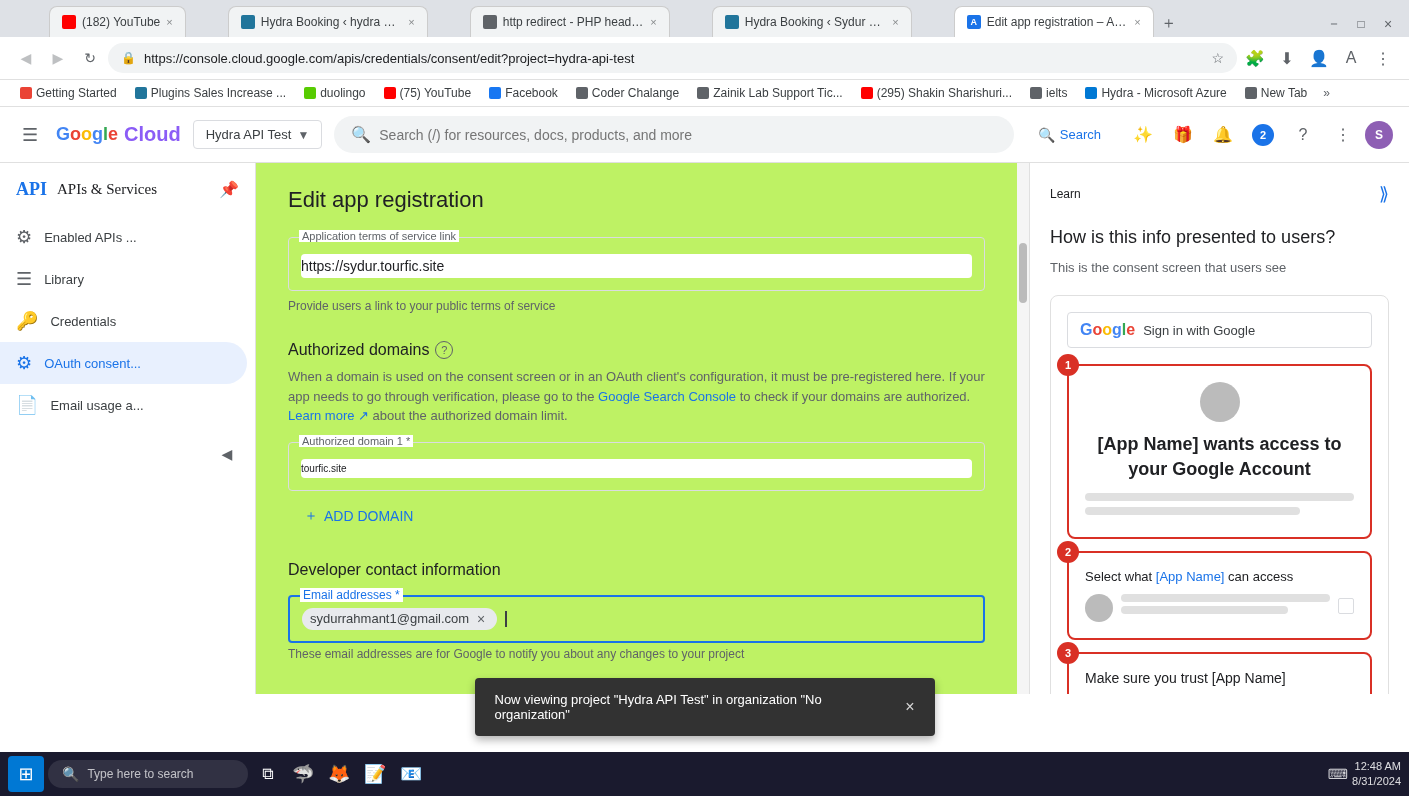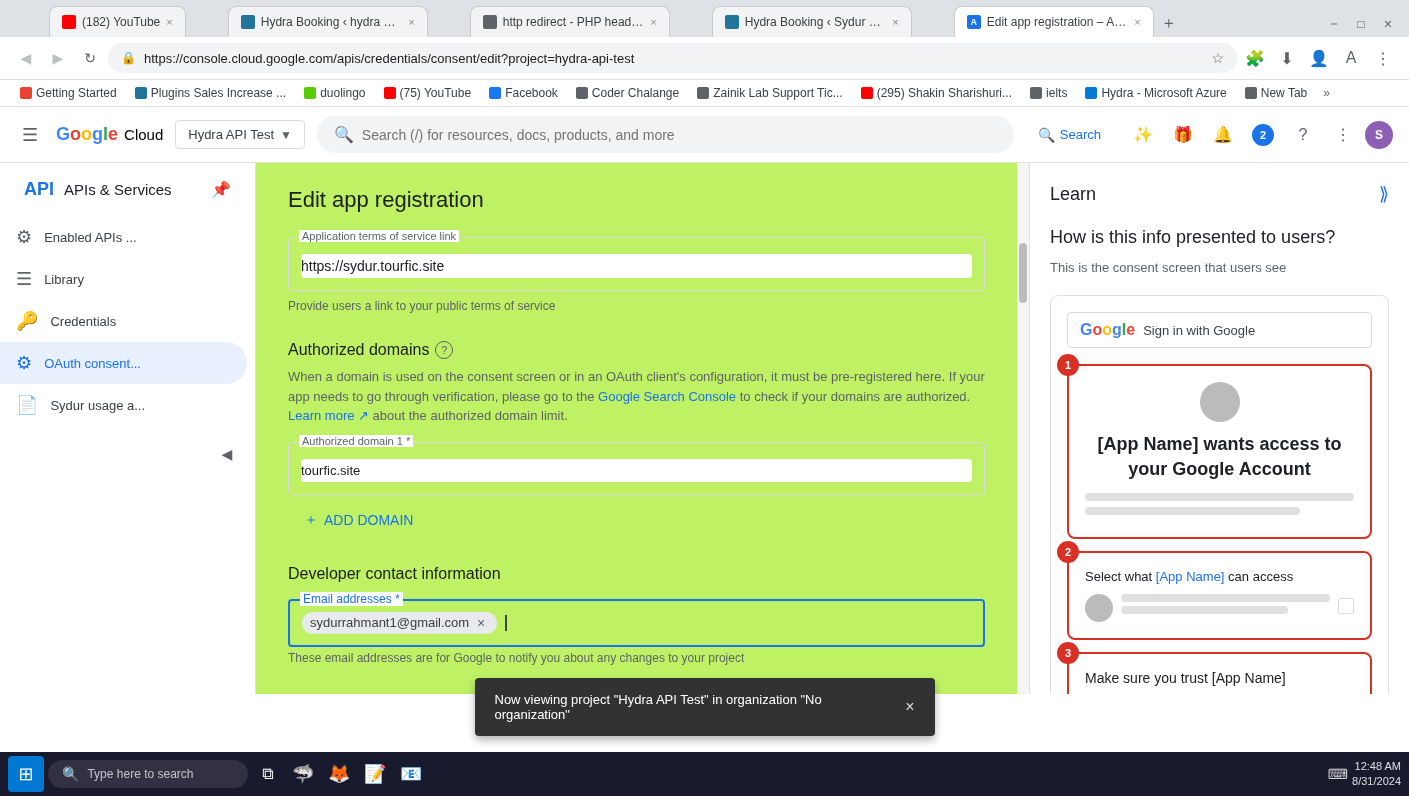--- a/index.html
+++ b/index.html
@@ -18,36 +18,36 @@
     .bookmark-item { display: flex; align-items: center; gap: 4px; padding: 3px 8px; border-radius: 4px; font-size: 12px; color: #3c4043; cursor: pointer; white-space: nowrap; }
     .more-bookmarks { font-size: 12px; color: #5f6368; cursor: pointer; padding: 3px 6px; }
 
     
     .app-container { display: flex; flex-direction: column; height: calc(796px - 120px); }
 
     
     .gc-header { display: flex; align-items: center; gap: 12px; padding: 0 16px; height: 56px; background: #fff; border-bottom: 1px solid #e0e0e0; flex-shrink: 0; }
     .hamburger { font-size: 18px; color: #5f6368; cursor: pointer; width: 28px; height: 28px; display: flex; align-items: center; justify-content: center; }
     .gc-logo { display: flex; align-items: center; gap: 6px; font-size: 16px; font-weight: 400; color: #5f6368; cursor: pointer; }
-    .gc-logo-text { color: #000000; font-size: 15px; }
+    .gc-logo-text { color: #8b5cf6; font-size: 20px; font-weight: bold; }
     .project-selector { display: flex; align-items: center; gap: 6px; padding: 6px 12px; border: 1px solid #dadce0; border-radius: 4px; cursor: pointer; font-size: 13px; color: #3c4043; }
     .project-selector .dropdown-arrow { color: #5f6368; font-size: 12px; }
     .search-bar-gc { flex: 1; max-width: 720px; display: flex; align-items: center; background: #f1f3f4; border-radius: 24px; padding: 8px 16px; gap: 8px; border: 1px solid transparent; }
     .search-bar-gc input { flex: 1; border: none; background: none; font-size: 14px; color: #3c4043; outline: none; }
     .search-btn { display: flex; align-items: center; gap: 4px; padding: 6px 12px; background: none; border: none; cursor: pointer; color: #1a73e8; font-size: 13px; font-weight: 500; }
     .header-icons { display: flex; align-items: center; gap: 4px; margin-left: auto; }
     .header-icon-btn { width: 36px; height: 36px; border-radius: 50%; border: none; background: none; cursor: pointer; display: flex; align-items: center; justify-content: center; color: #5f6368; font-size: 16px; position: relative; }
     .avatar { width: 28px; height: 28px; border-radius: 50%; background: #8e5fb4; color: white; display: flex; align-items: center; justify-content: center; font-size: 12px; font-weight: 600; cursor: pointer; }
 
     
     .main-layout { display: flex; flex: 1; overflow: hidden; }
 
     
     .sidebar { width: 256px; flex-shrink: 0; background: #fff; border-right: 1px solid #e0e0e0; overflow-y: auto; padding: 8px 0; }
-    .sidebar-header { display: flex; align-items: center; gap: 10px; padding: 8px 24px 16px; }
+    .sidebar-header { display: flex; align-items: center; gap: 10px; padding: 8px 16px 16px; font-family: Liberation Serif, serif; }
     .api-badge { color: #1a73e8; font-size: 18px; font-weight: 700; }
     .sidebar-item { display: flex; align-items: center; gap: 12px; padding: 10px 16px; cursor: pointer; color: #3c4043; font-size: 13px; border-radius: 0 24px 24px 0; margin-right: 8px; }
     .sidebar-item.active { background: #e8f0fe; color: #1a73e8; }
     .sidebar-item .s-icon { font-size: 18px; color: #5f6368; }
     .sidebar-item.active .s-icon { color: #1a73e8; }
     .collapse-btn { display: flex; align-items: center; justify-content: center; width: 24px; height: 24px; cursor: pointer; border-radius: 50%; color: #5f6368; font-size: 14px; margin: 8px; }
 
     
     .content-area { flex: 1; overflow-y: auto; padding: 0; background: #bef264; }
     .content-inner { padding: 24px 32px; max-width: 940px; }
@@ -75,21 +75,21 @@
     .email-field-label { position: absolute; top: -9px; left: 10px; background: #fff; padding: 0 3px; font-size: 12px; color: #1a73e8; font-weight: 500; }
     .email-chip { display: flex; align-items: center; gap: 4px; background: #e8eaed; border-radius: 12px; padding: 3px 8px; font-size: 13px; color: #3c4043; }
     .email-chip .chip-remove { cursor: pointer; color: #5f6368; font-size: 14px; width: 16px; height: 16px; display: flex; align-items: center; justify-content: center; }
     .email-input-cursor { width: 2px; height: 16px; background: #3c4043; animation: blink 1s infinite; margin-left: 2px; }
     @keyframes blink { 0%, 100% { opacity: 1; } 50% { opacity: 0; } }
     .email-helper { font-size: 12px; color: #5f6368; margin-top: 4px; }
 
     
     .learn-panel { width: 380px; flex-shrink: 0; border-left: 1px solid #e0e0e0; background: #fff; overflow-y: auto; padding: 20px; }
     .learn-header { display: flex; align-items: center; justify-content: space-between; margin-bottom: 20px; }
-    .learn-title { font-size: 18px; font-weight: 500; color: #202124; }
+    .learn-title { font-size: 12px; font-weight: 500; color: #202124; }
     .learn-collapse { color: #1a73e8; font-size: 18px; cursor: pointer; }
 
     .learn-question { font-size: 18px; font-weight: 500; color: #202124; margin-bottom: 10px; line-height: 1.4; }
     .learn-desc { font-size: 13px; color: #5f6368; margin-bottom: 20px; }
 
     .consent-preview { border: 1px solid #e0e0e0; border-radius: 8px; padding: 16px; background: #fff; }
     .google-signin-btn { display: flex; align-items: center; gap: 8px; border: 1px solid #dadce0; border-radius: 4px; padding: 8px 12px; margin-bottom: 16px; cursor: pointer; }
     .google-signin-text { font-size: 13px; color: #3c4043; }
 
     .consent-step { border: 2px solid #d93025; border-radius: 8px; padding: 16px; margin-bottom: 12px; position: relative; }
@@ -292,21 +292,21 @@
       <div class="sidebar-item">
         <span class="s-icon">🔑</span>
         <span>Credentials</span>
       </div>
       <div class="sidebar-item active">
         <span class="s-icon" style="color:#1a73e8;">⚙</span>
         <span>OAuth consent...</span>
       </div>
       <div class="sidebar-item">
         <span class="s-icon">📄</span>
-        <span>Sydur usage a...</span>
+        <span>Email usage a...</span>
       </div>
       <div style="margin-top:auto; padding:8px; display:flex; justify-content:flex-end;">
         <div class="collapse-btn">◀</div>
       </div>
     </div>
 
     <div class="content-scroll-wrapper" style="flex:1; overflow:hidden; display:flex;">
 
       <div class="content-area" style="flex:1; overflow-y:auto;">
 
@@ -333,21 +333,21 @@
             <p class="section-desc">
               When a domain is used on the consent screen or in an OAuth client's configuration, it must be pre-registered here. If your app needs to go through verification, please go to the
               <a href="#">Google Search Console</a>
               to check if your domains are authorized.
               <a href="#">Learn more ↗</a>
               about the authorized domain limit.
             </p>
             <div class="field-wrapper" style="border:1px solid #dadce0; border-radius:4px; padding:12px; position:relative;">
               <span class="field-label" style="font-size:11px; color:#5f6368;">Authorized domain 1 *</span>
               <div style="padding-top:4px;">
-                <input type="text" class="field-input" style="border: none; padding: 4px 0px; font-size: 13px; width: 100%; outline: none;" value="tourfic.site">
+                <input type="text" class="field-input" style="border: none; padding: 4px 0px; font-size: 10px; width: 100%; outline: none;" value="tourfic.site">
               </div>
             </div>
             <button class="add-domain-btn">
               <span>＋</span>
               <span>ADD DOMAIN</span>
             </button>
           </div>
 
           <div class="dev-contact-section">
             <h2 class="dev-contact-title">Developer contact information</h2>

